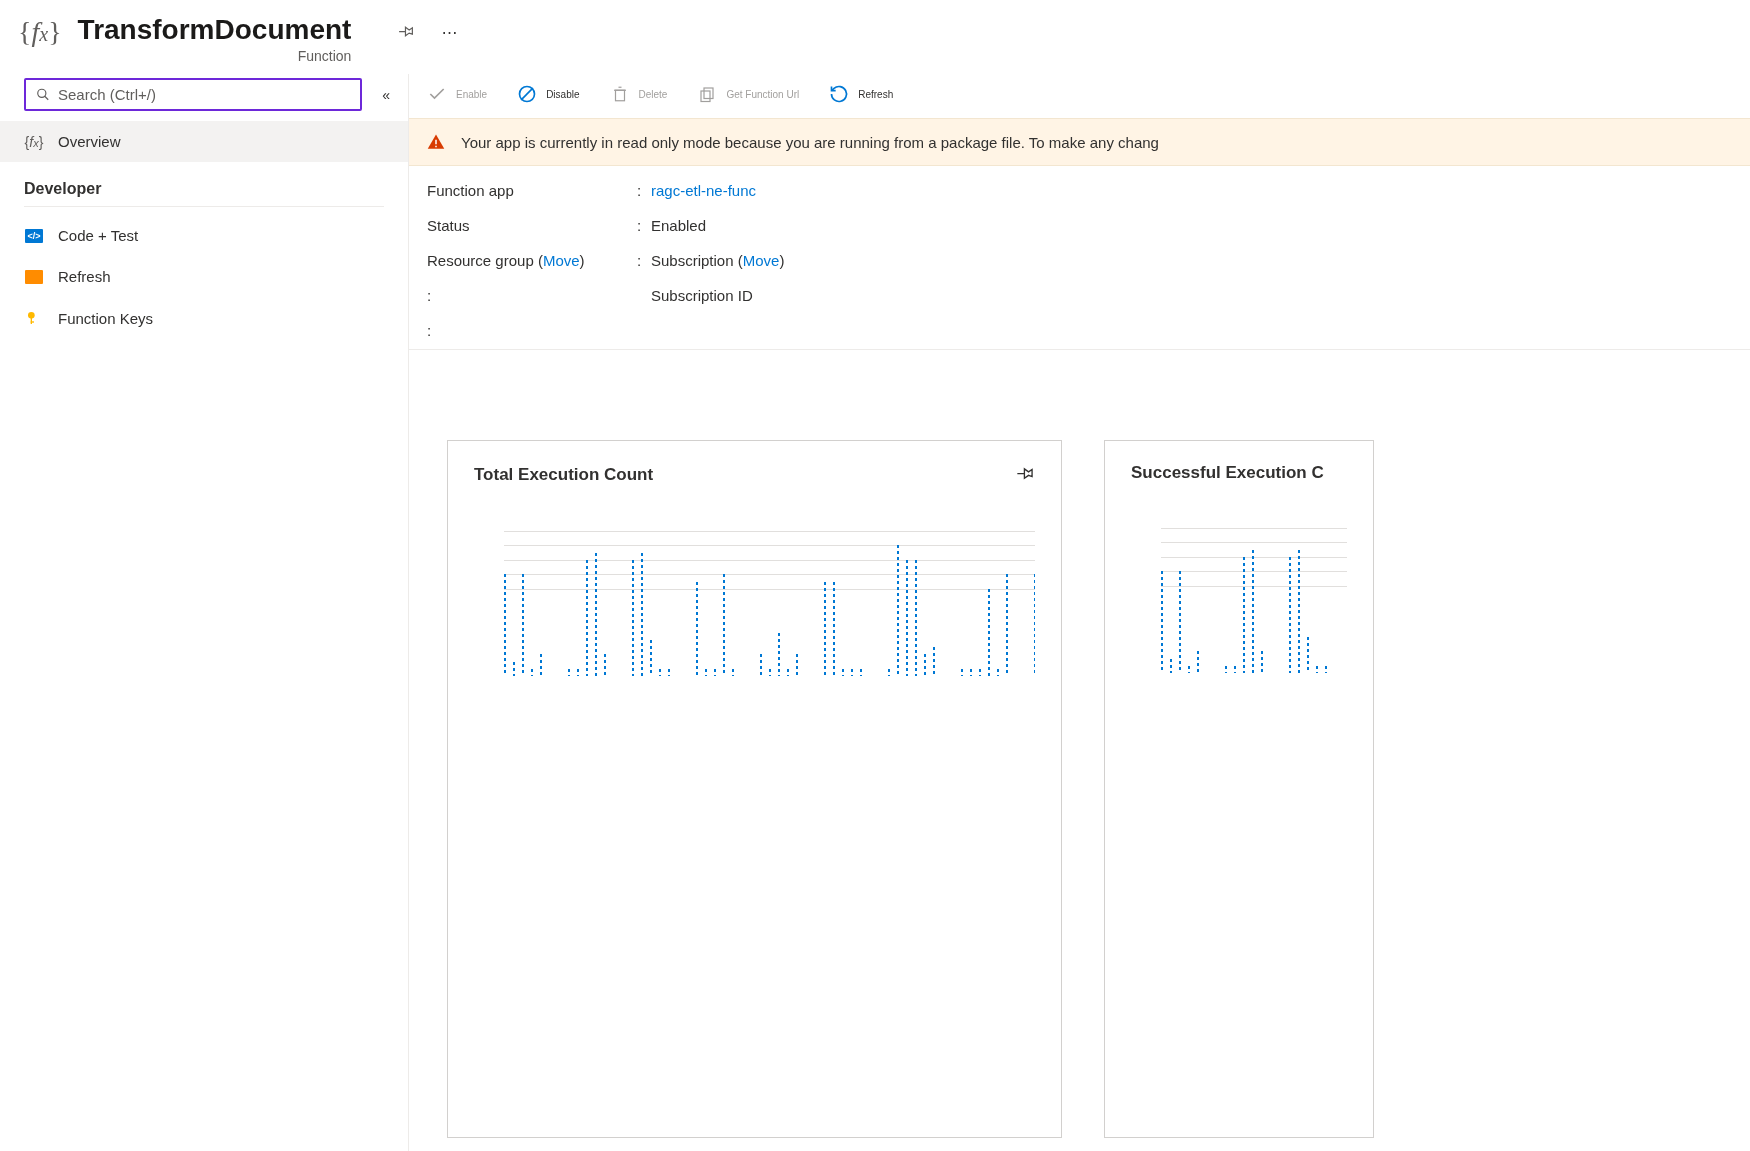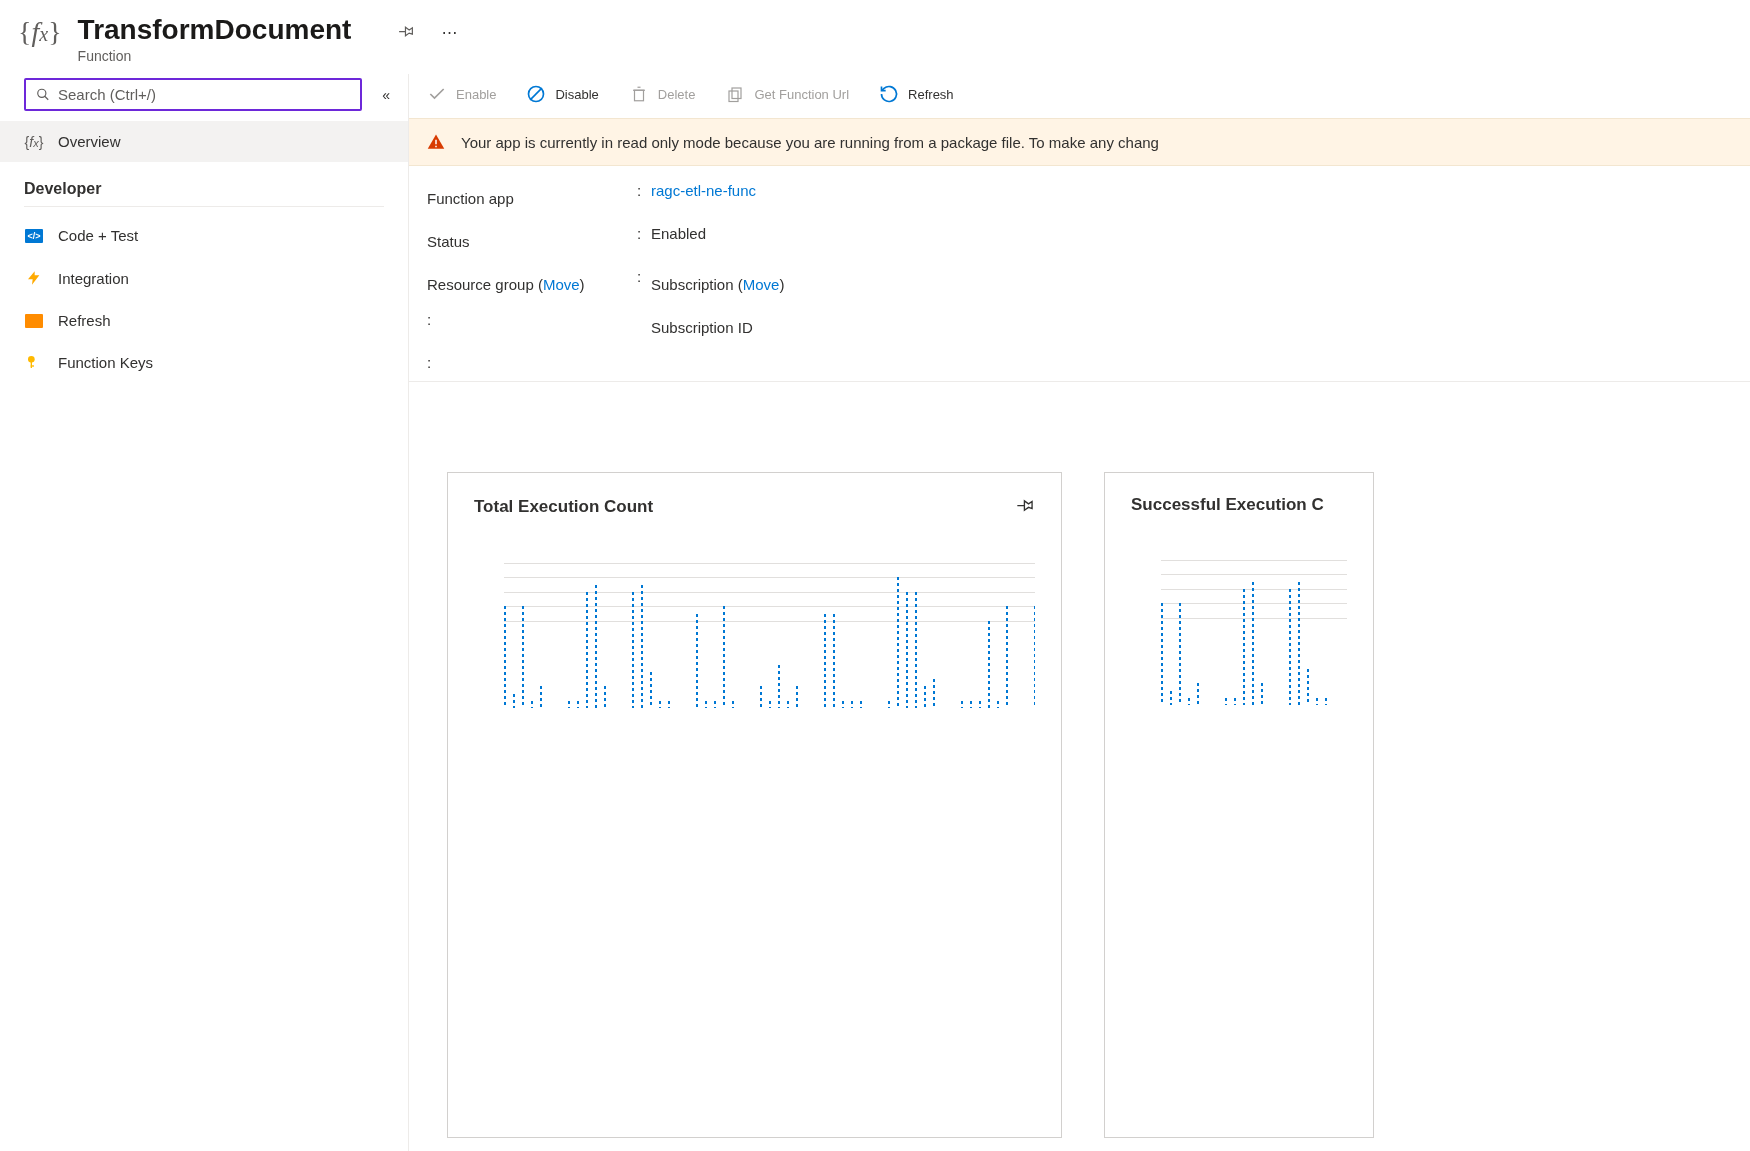--- a/index.html
+++ b/index.html
@@ -25,21 +25,21 @@
     .header-icon {
       font-family: 'Segoe UI', serif;
       font-size: 28px;
       color: #605e5c;
       font-style: italic;
       line-height: 1;
       padding-top: 4px;
     }
     .header-icon::before { content: "{"; font-style: normal; }
     .header-icon::after { content: "}"; font-style: normal; }
-    .header-title-block { display: flex; flex-direction: column; }
+    .header-title-block { display: flex; flex-direction: column; align-items: flex-end; }
     .page-title {
       font-size: 28px;
       font-weight: 600;
       line-height: 1.15;
       color: #1b1a19;
     }
     .page-subtitle {
       font-size: 14px;
       color: #605e5c;
       margin-top: 2px;
@@ -153,21 +153,21 @@
       display: flex;
       align-items: center;
       gap: 30px;
       padding: 10px 18px 14px 18px;
     }
     .tool-btn {
       display: flex;
       align-items: center;
       gap: 9px;
       cursor: pointer;
-      font-size: 13px;
+      font-size: 10px;
     }
     .tool-btn.disabled { color: #a19f9d; cursor: default; }
     .tool-btn .ticon { width: 20px; height: 20px; display:flex; align-items:center; justify-content:center; }
     .banner {
       background: #fff4e5;
       border-top: 1px solid #f3e6d0;
       border-bottom: 1px solid #f3e6d0;
       padding: 14px 18px;
       display: flex;
       align-items: center;
@@ -188,21 +188,21 @@
       cursor: pointer;
       margin-bottom: 16px;
     }
     .ess-grid {
       display: grid;
       grid-template-columns: 210px 14px 1fr;
       row-gap: 18px;
       font-size: 15px;
       color: #323130;
     }
-    .ess-label { color: #323130; margin-top: 8px; }
+    .ess-label { color: #323130; }
     .ess-colon { color: #323130; }
     .link { color: #0078d4; cursor: pointer; }
     .inline-link { color: #0078d4; cursor:pointer; }
     .charts-area {
       padding: 90px 0 13px 38px;
       display: flex;
       gap: 42px;
       overflow: hidden;
       flex:1;
       min-height:0;
@@ -291,28 +291,20 @@
 
       <div class="nav-section-header">Developer</div>
 
       <div class="nav-item">
         <span class="nav-icon">
             <span class="code-icon-box">&lt;/&gt;</span>
           </span>
         <span>Code + Test</span>
       </div>
 
-      <div class="nav-item">
-        <span class="nav-icon">
-          <svg width="16" height="20" viewBox="0 0 24 24" fill="#ffaa00">
-              <path d="M13 2L3 14h7l-1 8 11-14h-7l0-6z"></path>
-            </svg>
-        </span>
-        <span>Integration</span>
-      </div>
 
       <div class="nav-item">
         <span class="nav-icon">
             <span class="monitor-icon-box"></span>
           </span>
         <span>Refresh</span>
       </div>
 
       <div class="nav-item">
         <span class="nav-icon">

